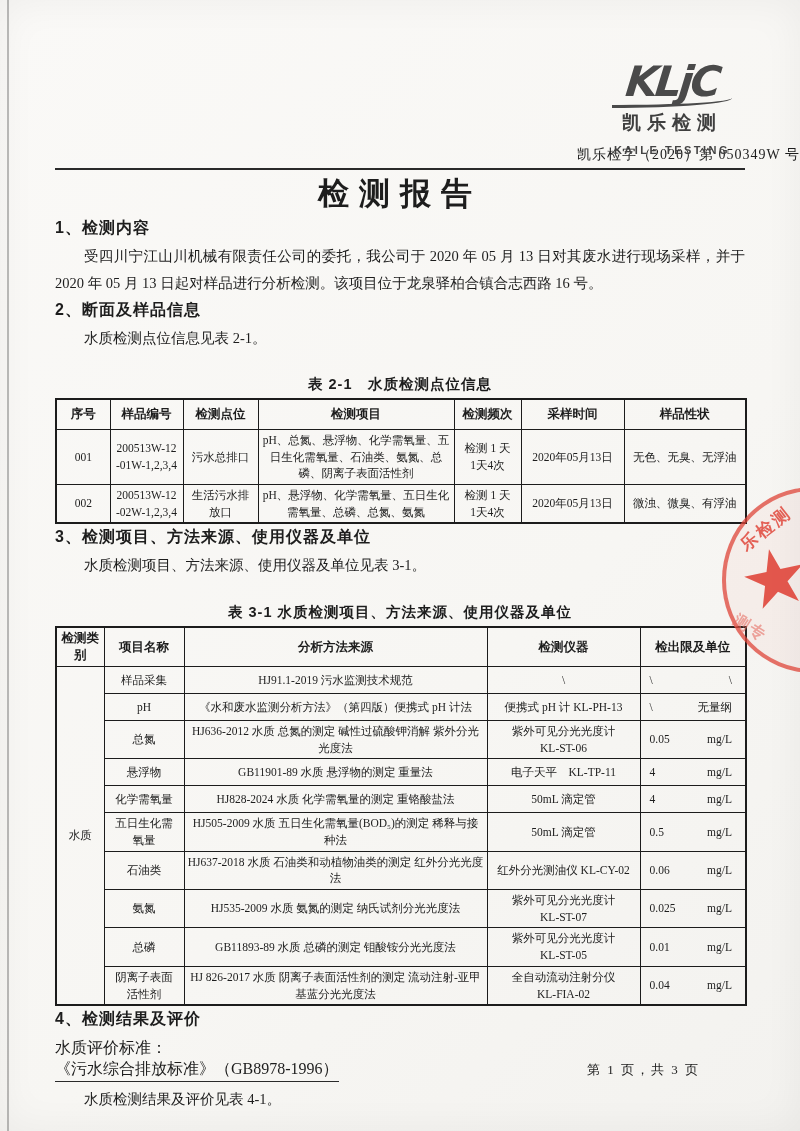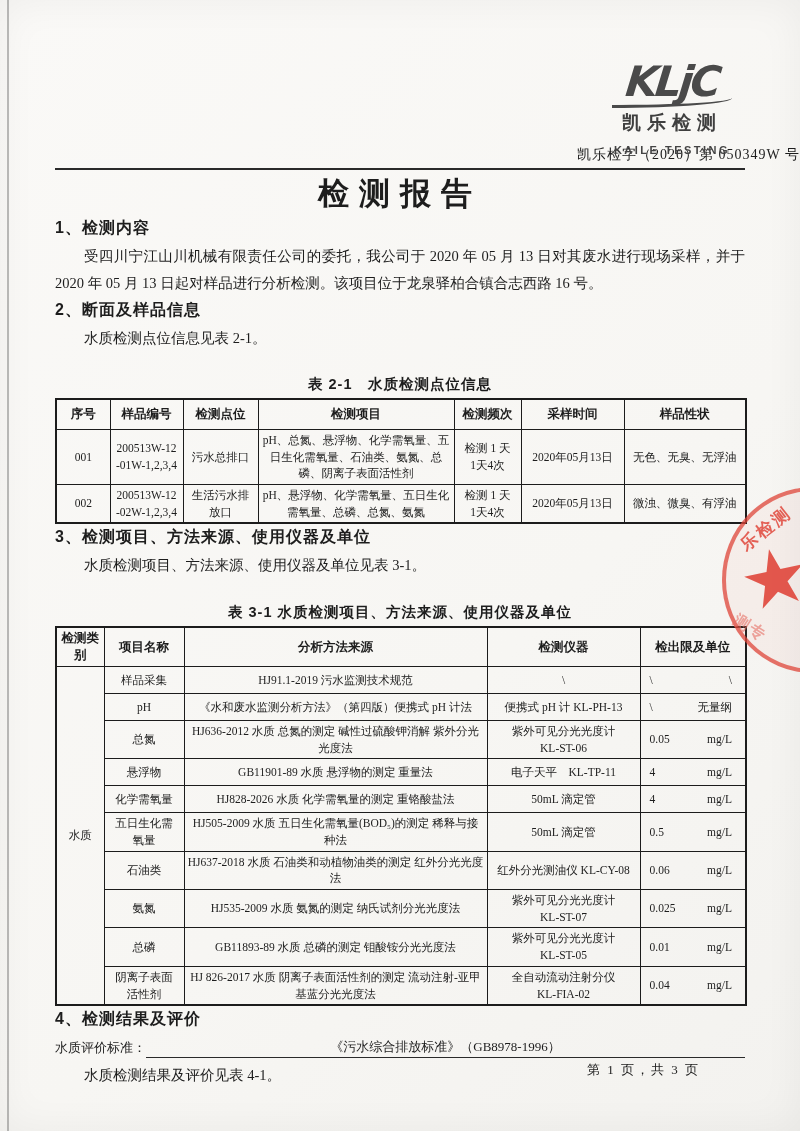--- a/index.html
+++ b/index.html
@@ -62,21 +62,21 @@
   }
   td { font-size:11.5px; padding:2px 3px; text-align:center; vertical-align:middle; white-space:pre-line; line-height:1.45; }
   #t2 { width:690px; }
   #t2 th { height:30px;margin-top:24px; }
   #t3 { width:690px; }
   #t3 .hdr th { height:34px; }
   .limit-cell { display:flex; justify-content:space-between; align-items:center; }
   .limit-cell .lim { margin-left:6px; }
   .limit-cell .unit { margin-right:10px; }
   
-  .std-row { display:flex; font-size:13px; margin-top:8px; align-items:center; }
+  .std-row { display:flex; font-size:16px; margin-top:8px; align-items:flex-start;flex-direction:column; }
   .std-label { white-space:nowrap; }
   .std-underline { flex:1; border-bottom:1.5px solid #2a2a2a; text-align:center; padding-bottom:1px; }
   .std-row2 { margin-top:10px; padding-left:110px; padding-right:8px; }
   
   .footer { position:absolute; right:100px; bottom:52px; font-size:13px; letter-spacing:2px; }
   
   .stamp {
     position:absolute; top:487px; right:-104px; width:182px; height:186px;
     border:4px solid rgba(222,70,58,0.75); border-radius:50%;
     background:rgba(235,120,110,0.06);
@@ -209,35 +209,35 @@
         <td><div class="limit-cell"><span class="lim">0.05</span><span class="unit">mg/L</span></div></td>
       </tr>
       <tr style="height:27px">
         <td>悬浮物</td>
         <td>GB11901-89 水质  悬浮物的测定  重量法</td>
         <td>电子天平　KL-TP-11</td>
         <td><div class="limit-cell"><span class="lim">4</span><span class="unit">mg/L</span></div></td>
       </tr>
       <tr style="height:27px">
         <td>化学需氧量</td>
-        <td>HJ828-2026 水质  化学需氧量的测定  重铬酸盐法</td>
+        <td>HJ828-2024 水质  化学需氧量的测定  重铬酸盐法</td>
         <td>50mL 滴定管</td>
         <td><div class="limit-cell"><span class="lim">4</span><span class="unit">mg/L</span></div></td>
       </tr>
       <tr style="height:36px">
         <td>五日生化需
 氧量</td>
         <td>HJ505-2009 水质  五日生化需氧量(BOD₅)的测定  稀释与接种法</td>
         <td>50mL 滴定管</td>
         <td><div class="limit-cell"><span class="lim">0.5</span><span class="unit">mg/L</span></div></td>
       </tr>
       <tr style="height:36px">
         <td>石油类</td>
         <td>HJ637-2018 水质  石油类和动植物油类的测定  红外分光光度法</td>
-        <td>红外分光测油仪 KL-CY-08</td>
+        <td>红外分光测油仪 KL-CY-02</td>
         <td><div class="limit-cell"><span class="lim">0.06</span><span class="unit">mg/L</span></div></td>
       </tr>
       <tr style="height:36px">
         <td>氨氮</td>
         <td>HJ535-2009 水质  氨氮的测定  纳氏试剂分光光度法</td>
         <td>紫外可见分光光度计
 KL-ST-07</td>
         <td><div class="limit-cell"><span class="lim">0.025</span><span class="unit">mg/L</span></div></td>
       </tr>
       <tr style="height:36px">

